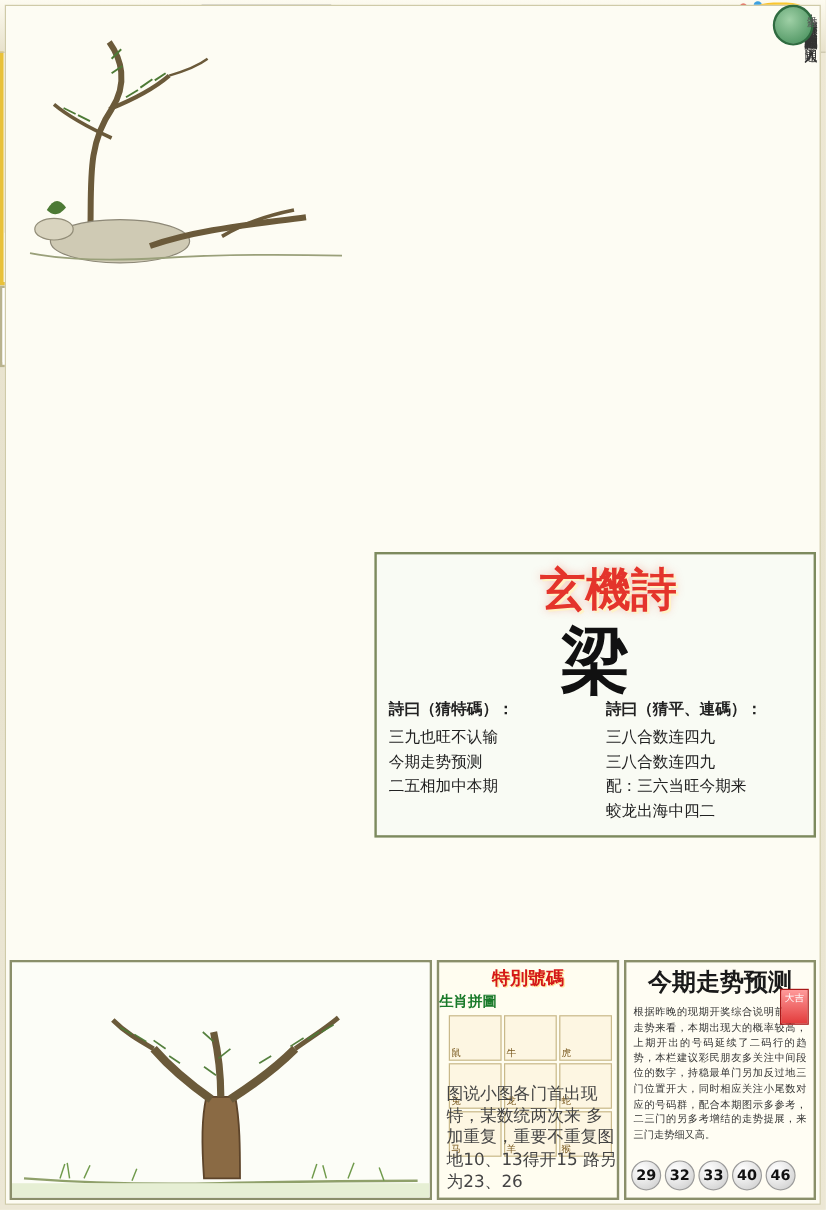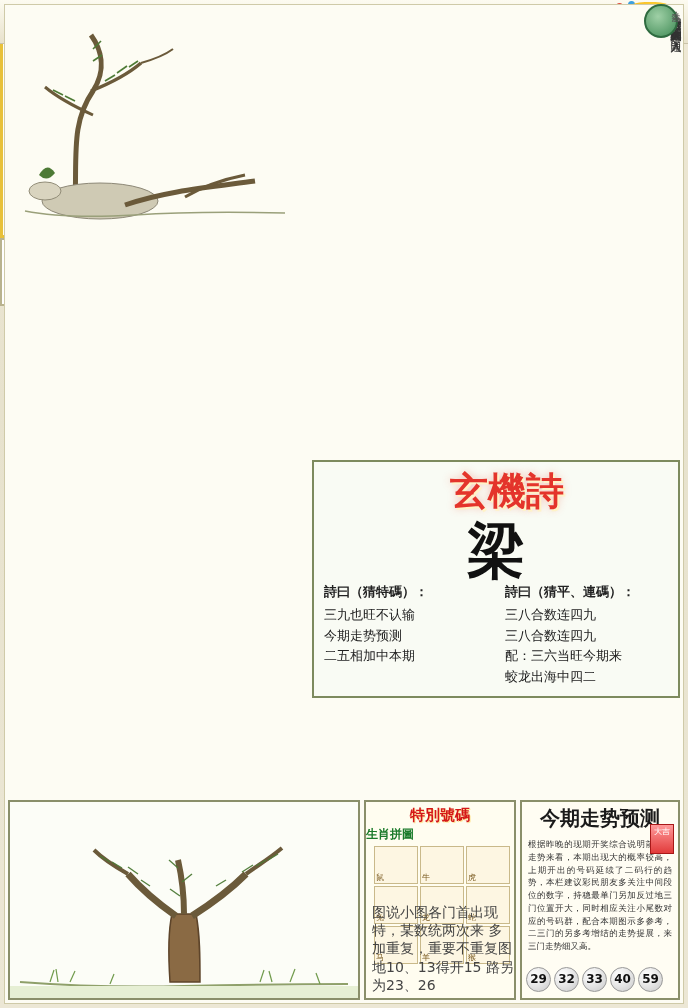--- a/index.html
+++ b/index.html
@@ -521,17 +521,17 @@
 
   <div class="panel p-trend">
     <div class="th">今期走势预测</div>
     <div class="stamp">大吉</div>
     <div class="tb">根据昨晚的现期开奖综合说明前的吗走势来看，本期出现大的概率较高，上期开出的号码延续了二码行的趋势，本栏建议彩民朋友多关注中间段位的数字，持稳最单门另加反过地三门位置开大，同时相应关注小尾数对应的号码群，配合本期图示多参考，二三门的另多考增结的走势提展，来三门走势细又高。</div>
     <div class="tnums">
       <div class="ball">29</div>
       <div class="ball">32</div>
       <div class="ball">33</div>
       <div class="ball">40</div>
-      <div class="ball">59</div>
+      <div class="ball">46</div>
     </div>
   </div>
 
 </div>
 
 </body></html>

